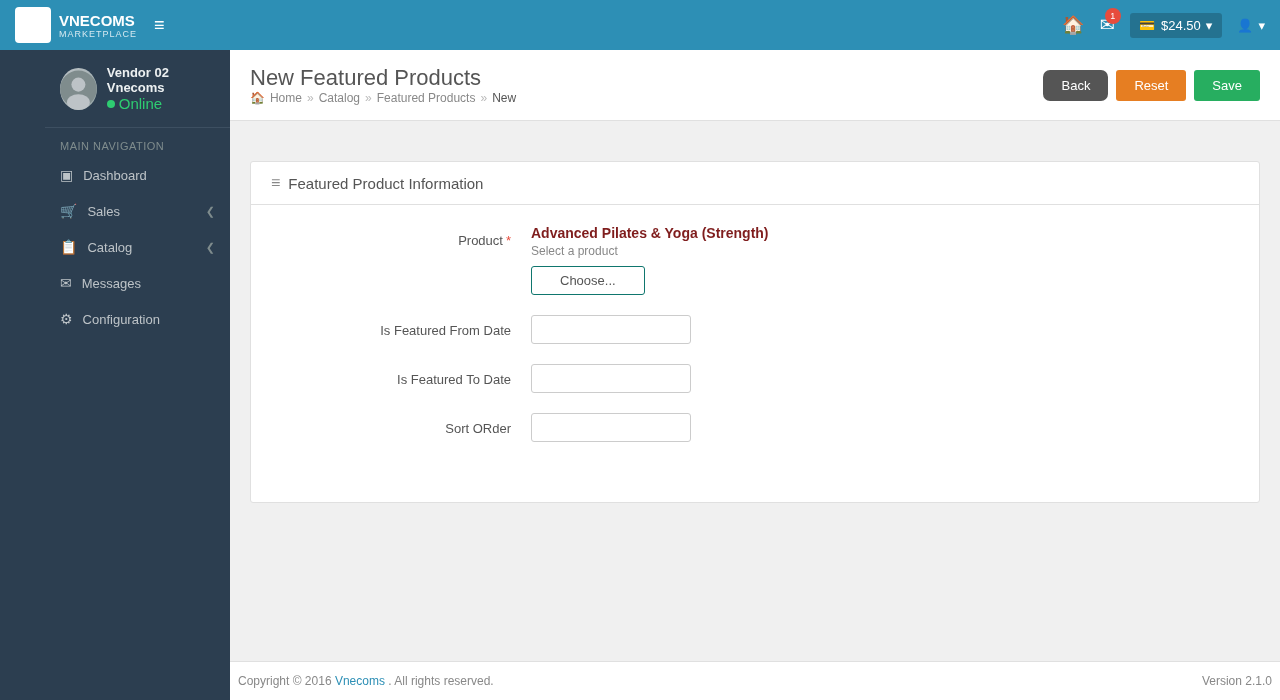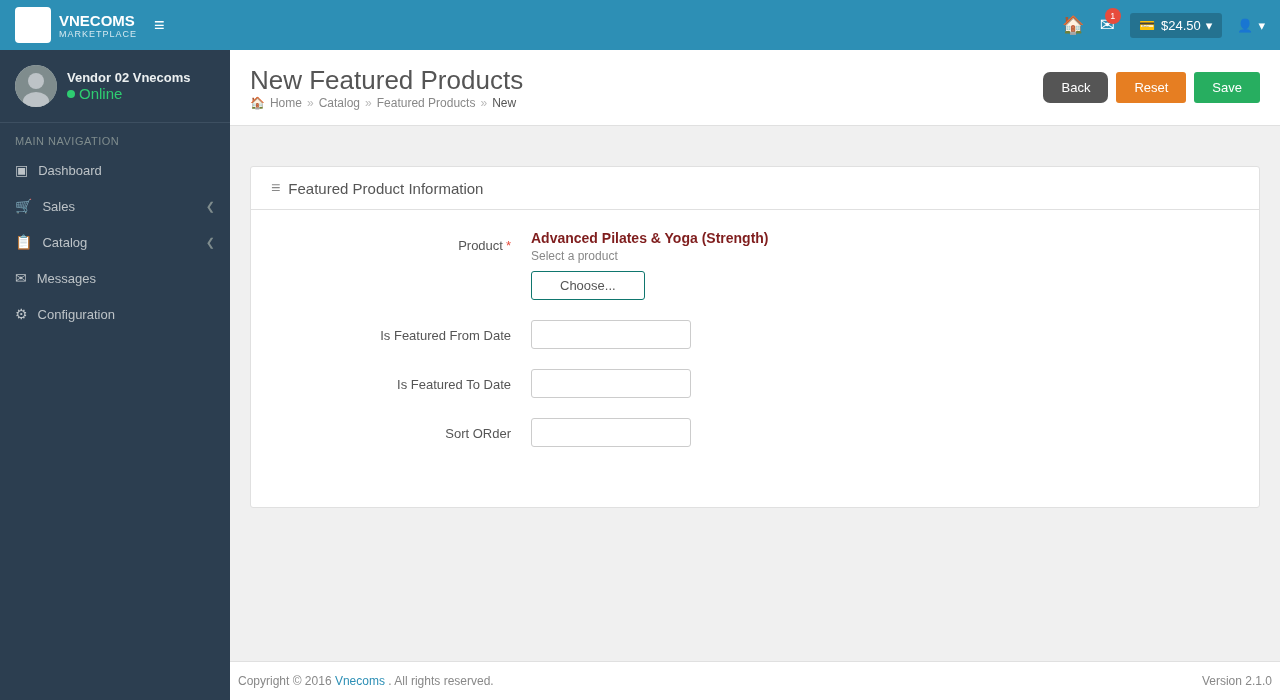--- a/index.html
+++ b/index.html
@@ -104,20 +104,21 @@
 
     
     .sidebar {
       width: 230px;
       background: #2c3e50;
       color: #ecf0f1;
       flex-shrink: 0;
       display: flex;
       flex-direction: column;
       overflow-y: auto;
+      padding-left: 45px;
     }
     .user-profile {
       padding: 15px;
       display: flex;
       align-items: center;
       gap: 10px;
       border-bottom: 1px solid #3d4f61;
     }
     .avatar {
       width: 42px;
@@ -175,21 +176,21 @@
     
     .page-header {
       background: white;
       padding: 15px 20px;
       display: flex;
       align-items: center;
       justify-content: space-between;
       border-bottom: 1px solid #e0e0e0;
     }
     .page-title-area { display: flex; flex-direction: column; }
-    .page-title { font-size: 26px; color: #555; font-weight: normal; }
+    .page-title { font-size: 22px; color: #555; font-weight: normal; }
     .breadcrumb {
       display: flex;
       align-items: center;
       gap: 5px;
       font-size: 12px;
       color: #888;
     }
     .breadcrumb a { color: #888; text-decoration: none; }
     .breadcrumb .separator { color: #bbb; }
     .breadcrumb .current { color: #555; }

